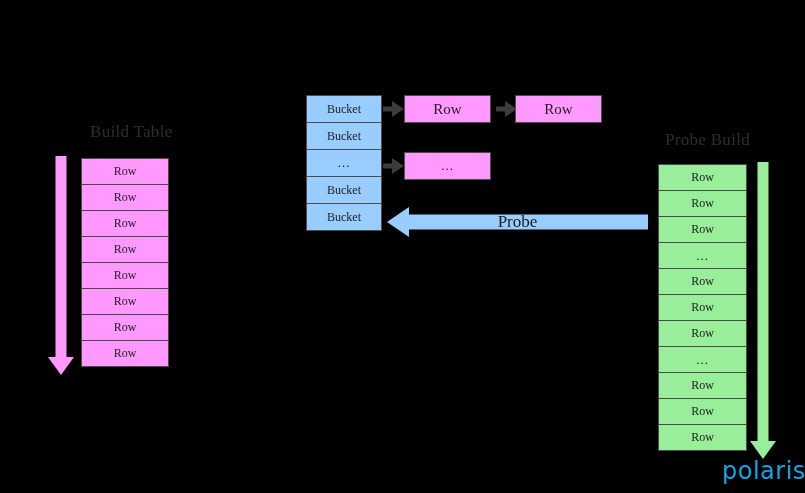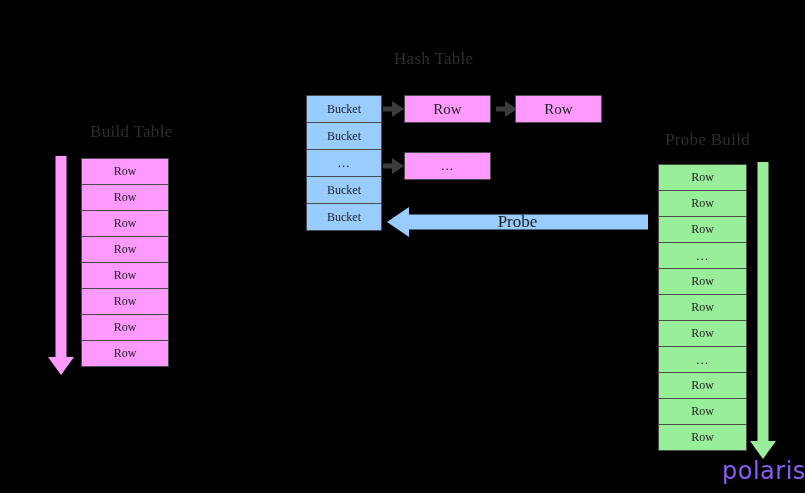--- a/index.html
+++ b/index.html
@@ -149,33 +149,32 @@
     border-left: 13px solid transparent;
     border-right: 13px solid transparent;
     border-top: 18px solid #99EE99;
   }
 
   
   #watermark {
     position: absolute;
     font-family: "DejaVu Sans", sans-serif;
     font-size: 24px;
-    color: #8b5cf6;
+    color: #0ea5e9;
     white-space: nowrap;
     letter-spacing: .5px;
   }
 </style>
 </head>
 <body>
 
 <div id="canvas">
 
   <div class="title" style="left:90px; top:122px;">Build Table</div>
 
-  <div class="title" style="left:394px; top:49px;">Hash Table</div>
 
   <div class="title" style="left:665px; top:130px;">Probe Build</div>
 
   <div class="vflow" id="build-arrow" style="left:48px; top:156px; width:26px; height:219px;">
     <div class="bar" style="height:201px;"></div>
     <div class="tip"></div>
   </div>
 
   <div class="tbl" id="build-table" style="left:81px; top:158px; width:88px;">
     <div class="cell pink" style="height:27px;">Row</div>

